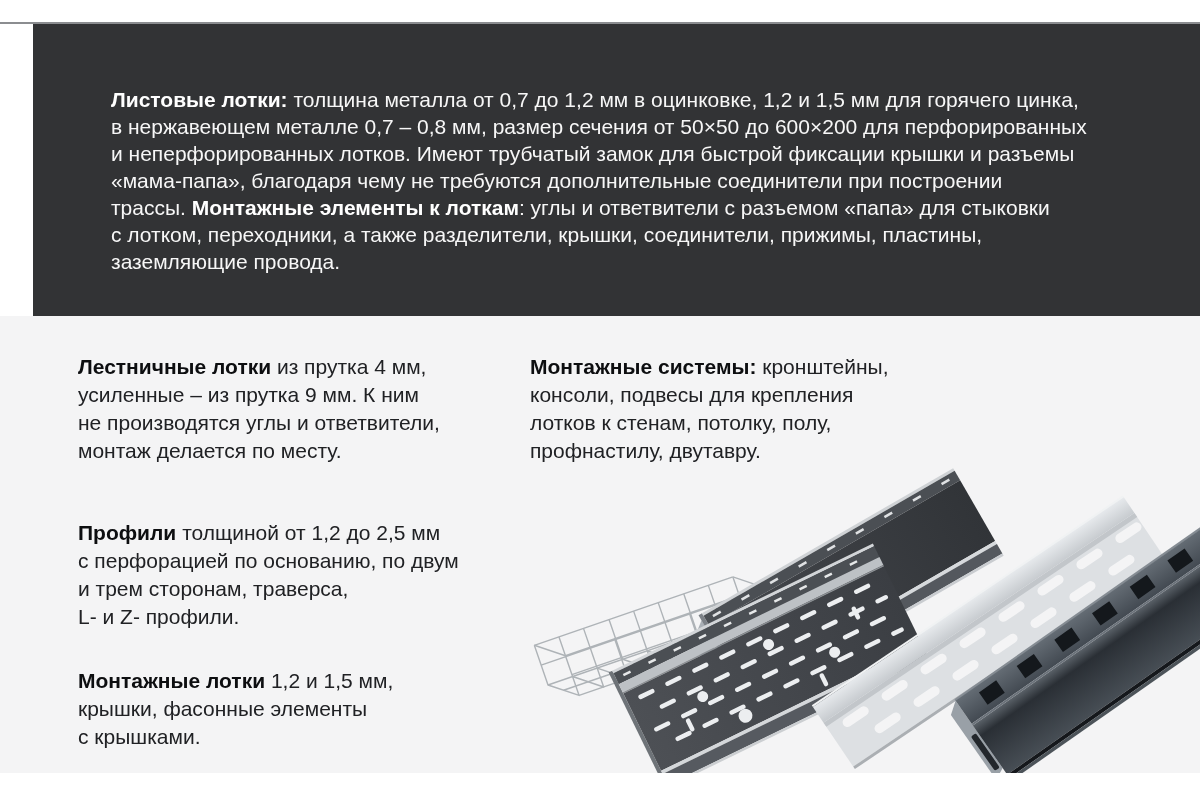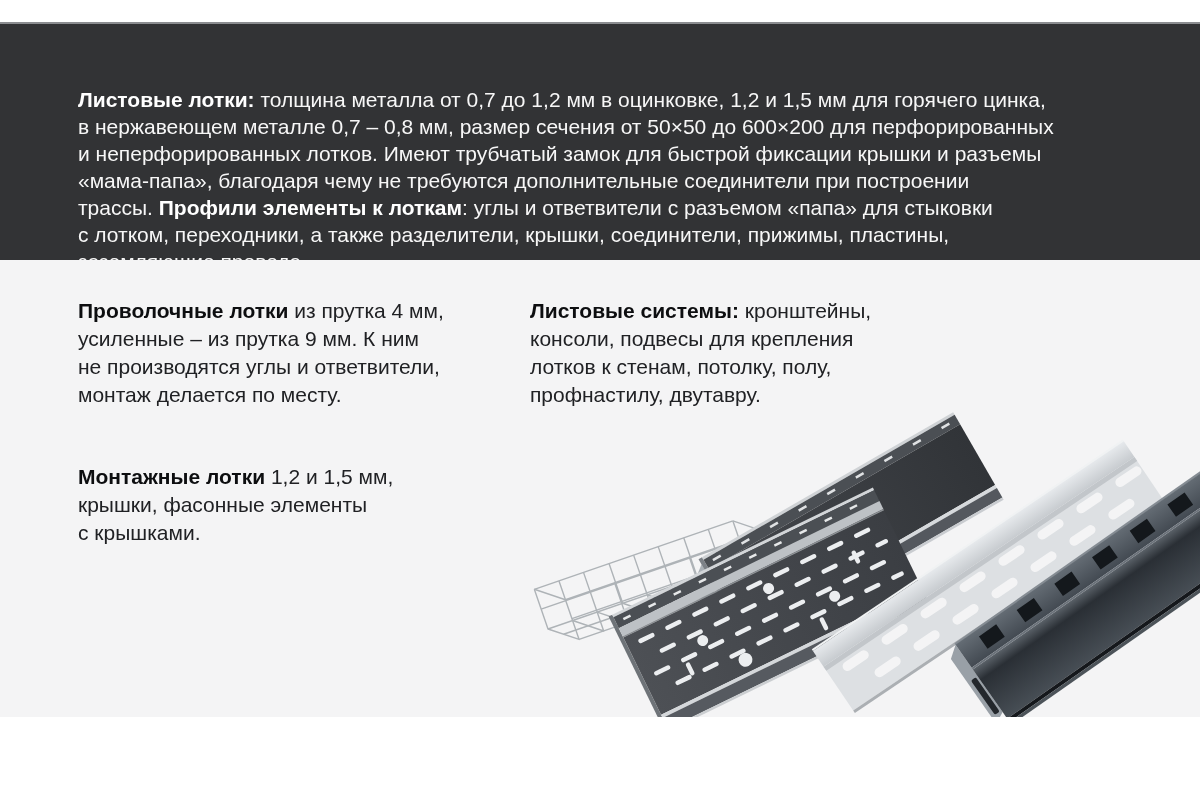--- a/index.html
+++ b/index.html
@@ -9,21 +9,21 @@
     --body-text:#202124;
     --bold-text:#0d0e10;
     --page-bg:#ffffff;
   }
   *{margin:0;padding:0;box-sizing:border-box;}
   html,body{width:1200px;height:800px;overflow:hidden;background:var(--page-bg);}
   body{font-family:"Liberation Sans","DejaVu Sans",sans-serif;}
 
   .top-strip{height:24px;background:var(--page-bg);border-bottom:2px solid #8b8d90;}
 
-  .intro{height:236px;background:var(--dark-section-bg);padding:62px 40px 1px 78px;}
+  .intro{height:292px;background:var(--dark-section-bg);padding:62px 40px 1px 78px;margin-left:33px;}
   .intro p{
     color:var(--dark-section-text);
     font-size:21px;line-height:27px;
     white-space:pre-line;
   }
   .intro b{font-weight:700;color:#ffffff;}
 
   .light-section{position:relative;height:457px;background:var(--light-section-bg);}
   .columns{display:flex;padding:37px 0 0 78px;}
   .col-left{width:400px;}
@@ -44,38 +44,42 @@
 </head>
 <body>
 
 <div class="top-strip"></div>
 
 <section class="intro">
   <p><b>Листовые лотки:</b><span> толщина металла от 0,7 до 1,2 мм в оцинковке, 1,2 и 1,5 мм для горячего цинка,
 в нержавеющем металле 0,7 – 0,8 мм, размер сечения от 50×50 до 600×200 для перфорированных
 и неперфорированных лотков. Имеют трубчатый замок для быстрой фиксации крышки и разъемы
 «мама-папа», благодаря чему не требуются дополнительные соединители при построении
-трассы. </span><b>Профили элементы к лоткам</b><span>: углы и ответвители с разъемом «папа» для стыковки
+трассы. </span><b>Монтажные элементы к лоткам</b><span>: углы и ответвители с разъемом «папа» для стыковки
 с лотком, переходники, а также разделители, крышки, соединители, прижимы, пластины,
 заземляющие провода.</span></p>
 </section>
 
 <section class="light-section">
   <div class="columns">
     <div class="col-left">
-      <p class="block-1"><b>Проволочные лотки</b><span> из прутка 4 мм,
+      <p class="block-1"><b>Лестничные лотки</b><span> из прутка 4 мм,
 усиленные – из прутка 9 мм. К ним
 не производятся углы и ответвители,
 монтаж делается по месту.</span></p>
+      <p class="block-2"><b>Профили</b><span> толщиной от 1,2 до 2,5 мм
+с перфорацией по основанию, по двум
+и трем сторонам, траверса,
+L- и Z- профили.</span></p>
       <p class="block-3"><b>Монтажные лотки</b><span> 1,2 и 1,5 мм,
 крышки, фасонные элементы
 с крышками.</span></p>
     </div>
     <div class="col-right">
-      <p><b>Листовые системы:</b><span> кронштейны,
+      <p><b>Монтажные системы:</b><span> кронштейны,
 консоли, подвесы для крепления
 лотков к стенам, потолку, полу,
 профнастилу, двутавру.</span></p>
     </div>
   </div>
 
   <svg class="products" viewBox="0 0 690 315" aria-hidden="true">
     <defs>
       <linearGradient id="gTray" x1="0" y1="0" x2="1" y2="0">
         <stop offset="0" stop-color="#45484d"></stop>

